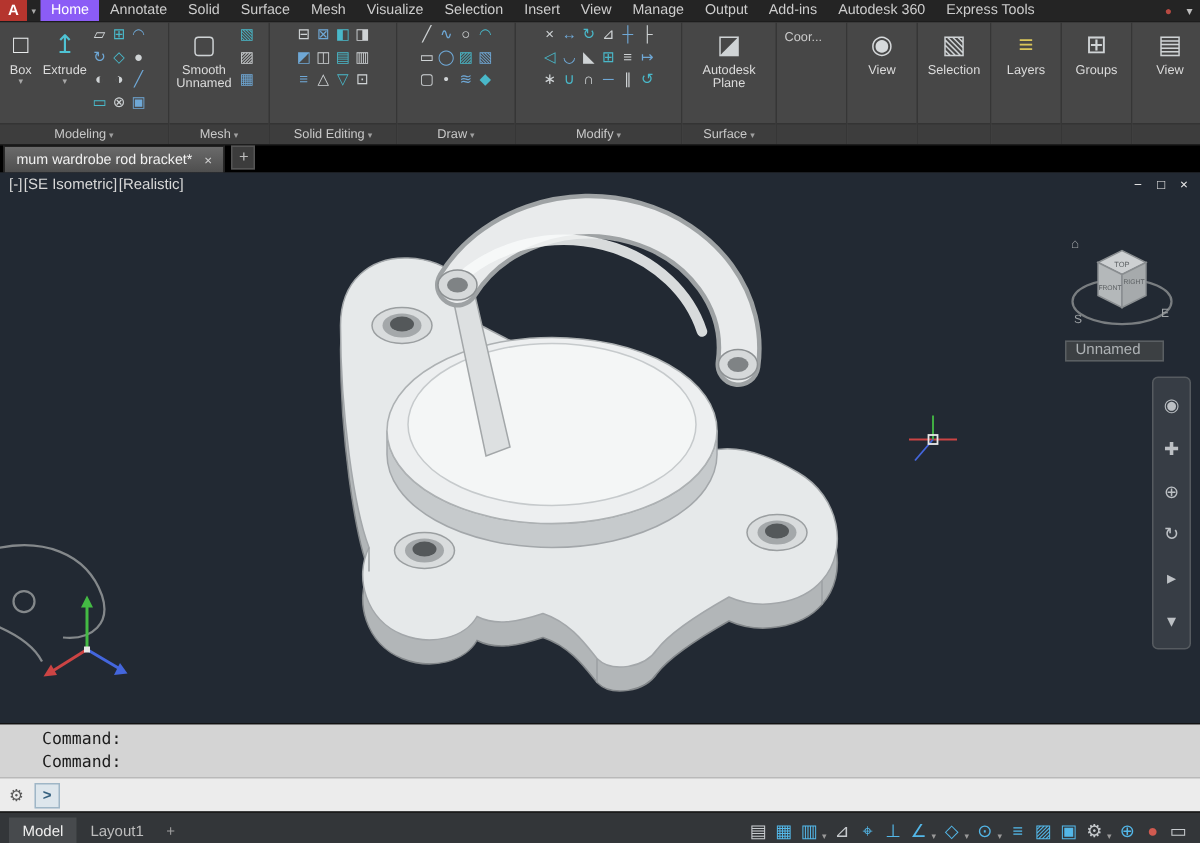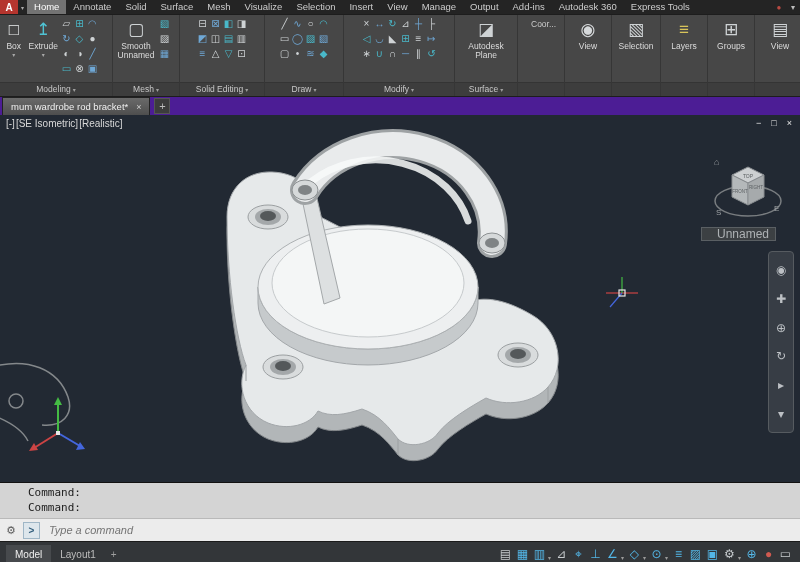--- a/index.html
+++ b/index.html
@@ -6,21 +6,21 @@
   #app{position:relative;width:800px;height:562px;overflow:hidden;
        font-family:"Liberation Sans","DejaVu Sans",sans-serif;
        background:#2a2a2a;-webkit-font-smoothing:antialiased;}
 
   
   .menubar{height:14px;background:#242424;display:flex;align-items:center;font-size:9.5px;color:#cdcdcd;}
   .logo{width:18px;height:14px;background:#b5352e;color:#fff;font-weight:bold;font-size:10px;
         display:flex;align-items:center;justify-content:center;}
   .logo-caret{font-size:6px;color:#aaa;padding:0 3px;}
   .menu-tab{padding:0 7px;line-height:14px;cursor:default;white-space:nowrap;}
-  .menu-tab.active{background:#737373;color:#fff;}
+  .menu-tab.active{background:#8b5cf6;color:#fff;}
   .menubar .spacer{flex:1;}
   .menubar .mini-icon{width:14px;height:14px;font-size:8px;}
 
   
   .ribbon{height:81px;background:#474747;display:flex;border-top:1px solid #1d1d1d;}
   .panel{display:flex;flex-direction:column;border-right:1px solid #363636;background:#474747;flex:none;}
   .panel-body{flex:1;display:flex;align-items:flex-start;padding:1px 1px;}
   .panel-label{height:13px;line-height:13px;background:#3d3d3d;color:#c9c9c9;font-size:8.5px;
                text-align:center;border-top:1px solid #343434;white-space:nowrap;overflow:hidden;}
   .panel-label .caret{font-size:6px;color:#9f9f9f;margin-left:2px;}
@@ -30,38 +30,38 @@
   .big-btn{display:flex;flex-direction:column;align-items:center;color:#dcdcdc;font-size:8.5px;
            line-height:1.05;text-align:center;padding-top:2px;cursor:default;}
   .big-btn .bicon{height:24px;display:flex;align-items:center;justify-content:center;font-size:17px;}
   .big-btn .bcaret{font-size:6px;color:#a8a8a8;margin-top:1px;}
   .bw26{width:26px}.bw34{width:34px}.bw44{width:44px}
 
   .mini-grid{display:flex;flex-wrap:wrap;align-content:flex-start;}
   .w52{width:52px}.w78{width:78px}.w13{width:13px}
   .mini-icon{display:inline-flex;align-items:center;justify-content:center;width:13px;height:15px;
              font-size:10px;cursor:default;}
-  .coor-label{font-size:8.5px;color:#cccccc;padding:3px 0 0 12px;}
-
-  
-  .doctabs{height:18px;background:#4c1d95;display:flex;align-items:center;border-top:1px solid #1d1d1d;}
+  .coor-label{font-size:8.5px;color:#cccccc;padding:3px 0 0 4px;}
+
+  
+  .doctabs{height:18px;background:#000000;display:flex;align-items:flex-start;border-top:1px solid #1d1d1d;}
   .doctab{height:17px;background:linear-gradient(#6a6a6a,#4e4e4e);color:#f0f0f0;font-size:9.5px;
           display:flex;align-items:center;gap:8px;padding:0 8px;margin-left:2px;border:1px solid #222;border-bottom:none;}
   .doctab .close{color:#cfcfcf;font-size:9px;}
   .newtab{width:14px;height:14px;margin:0 0 1px 4px;background:#3c3c3c;color:#bdbdbd;font-size:11px;
           display:flex;align-items:center;justify-content:center;border:1px solid #555;}
 
   
   .viewport{position:relative;height:367px;background:#222933;overflow:hidden;}
   .vp-canvas{position:absolute;left:0;top:0;}
   .vp-label{position:absolute;left:6px;top:3px;font-size:10px;color:#d8d8d8;display:flex;gap:1px;}
   .vp-win{position:absolute;right:8px;top:3px;display:flex;gap:10px;font-size:9px;color:#e8e8e8;}
   .viewcube{position:absolute;right:14px;top:38px;}
   .unnamed{position:absolute;right:24px;top:112px;width:58px;height:12px;background:#3c4043;
-           border:1px solid #5a5f63;color:#aeb2b5;font-size:12px;line-height:12px;padding-left:15px;}
+           border:1px solid #5a5f63;color:#aeb2b5;font-size:10px;line-height:12px;padding-left:6px;}
   .navbar{position:absolute;right:6px;top:136px;width:24px;height:172px;background:rgba(72,78,84,.55);
           border:1px solid #565b60;border-radius:4px;display:flex;flex-direction:column;align-items:center;
           justify-content:space-around;padding:4px 0;}
   .navbar .mini-icon{width:20px;height:18px;font-size:12px;color:#bcc0c4;}
 
   
   .cmd{height:58px;border-top:1px solid #121212;}
   .cmd-hist{height:33px;background:#d4d4d4;color:#1c1c1c;
             font-family:"DejaVu Sans Mono",monospace;font-size:11px;line-height:15px;padding:2px 0 0 28px;}
   .cmd-input{height:22px;background:#ececec;border-top:1px solid #b9b9b9;display:flex;align-items:center;
@@ -417,21 +417,20 @@
   </div>
 
   <div class="cmd">
     <div class="cmd-hist">
       <div>Command:</div>
       <div>Command:</div>
     </div>
     <div class="cmd-input">
       <span class="tools-icon">⚙</span>
       <span class="prompt-box">&gt;</span>
-      <input type="text" placeholder="Type a command" style="">
     </div>
   </div>
 
   <div class="statusbar">
     <span class="sb-tab active">Model</span>
     <span class="sb-tab">Layout1</span>
     <span class="sb-plus">+</span>
     <div class="sb-icons">
         <span class="mini-icon" style="color: rgb(199, 203, 206);">▤</span>
         <span class="mini-icon" style="color: rgb(83, 183, 232);">▦</span>

